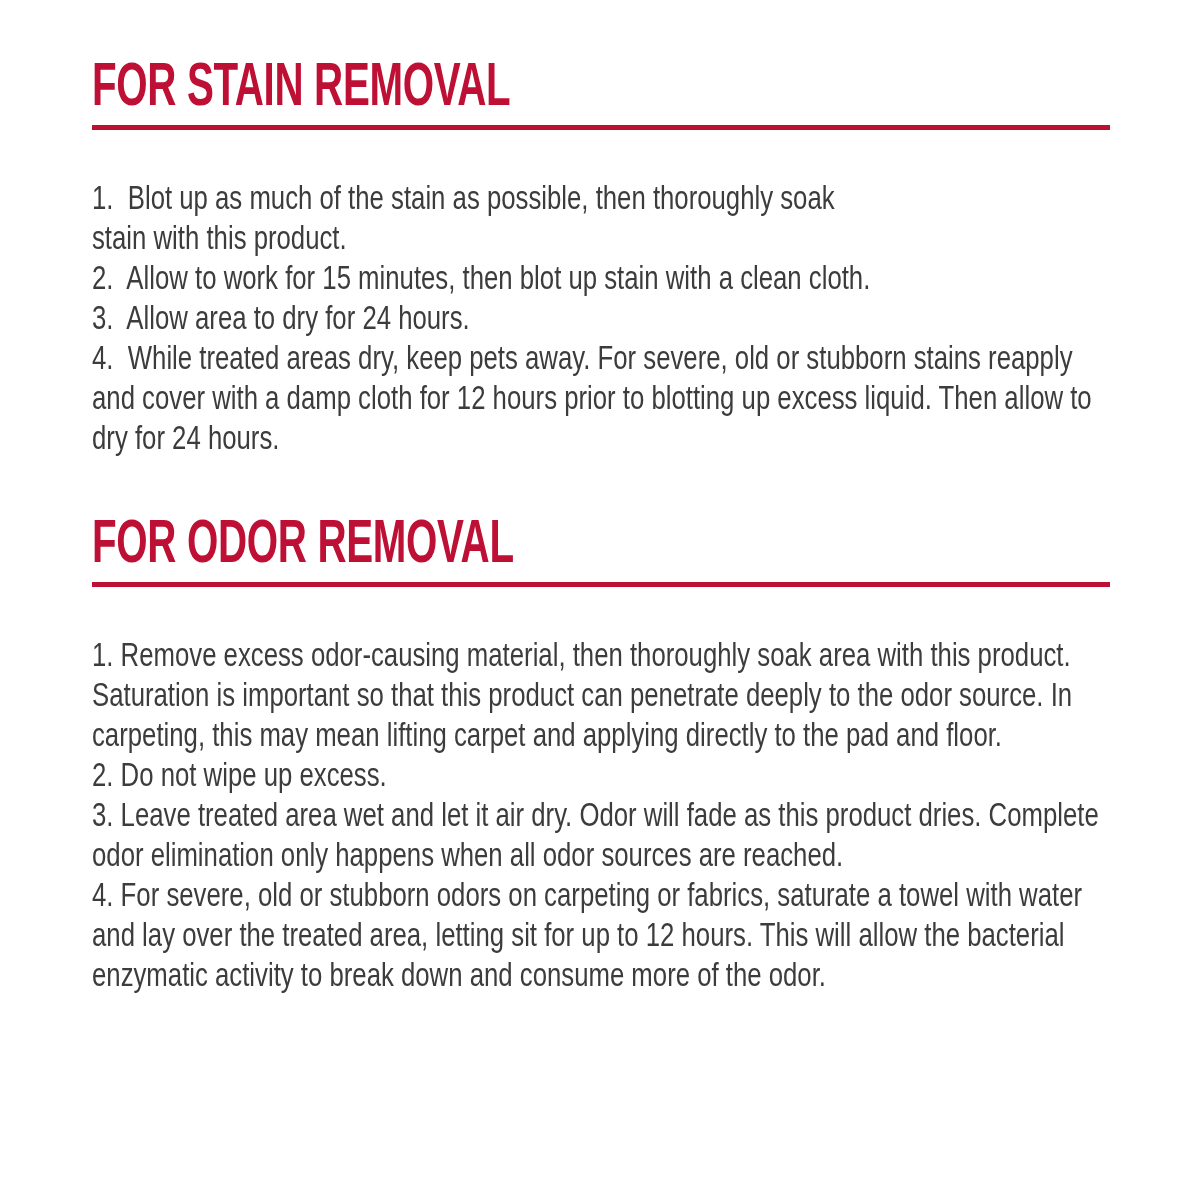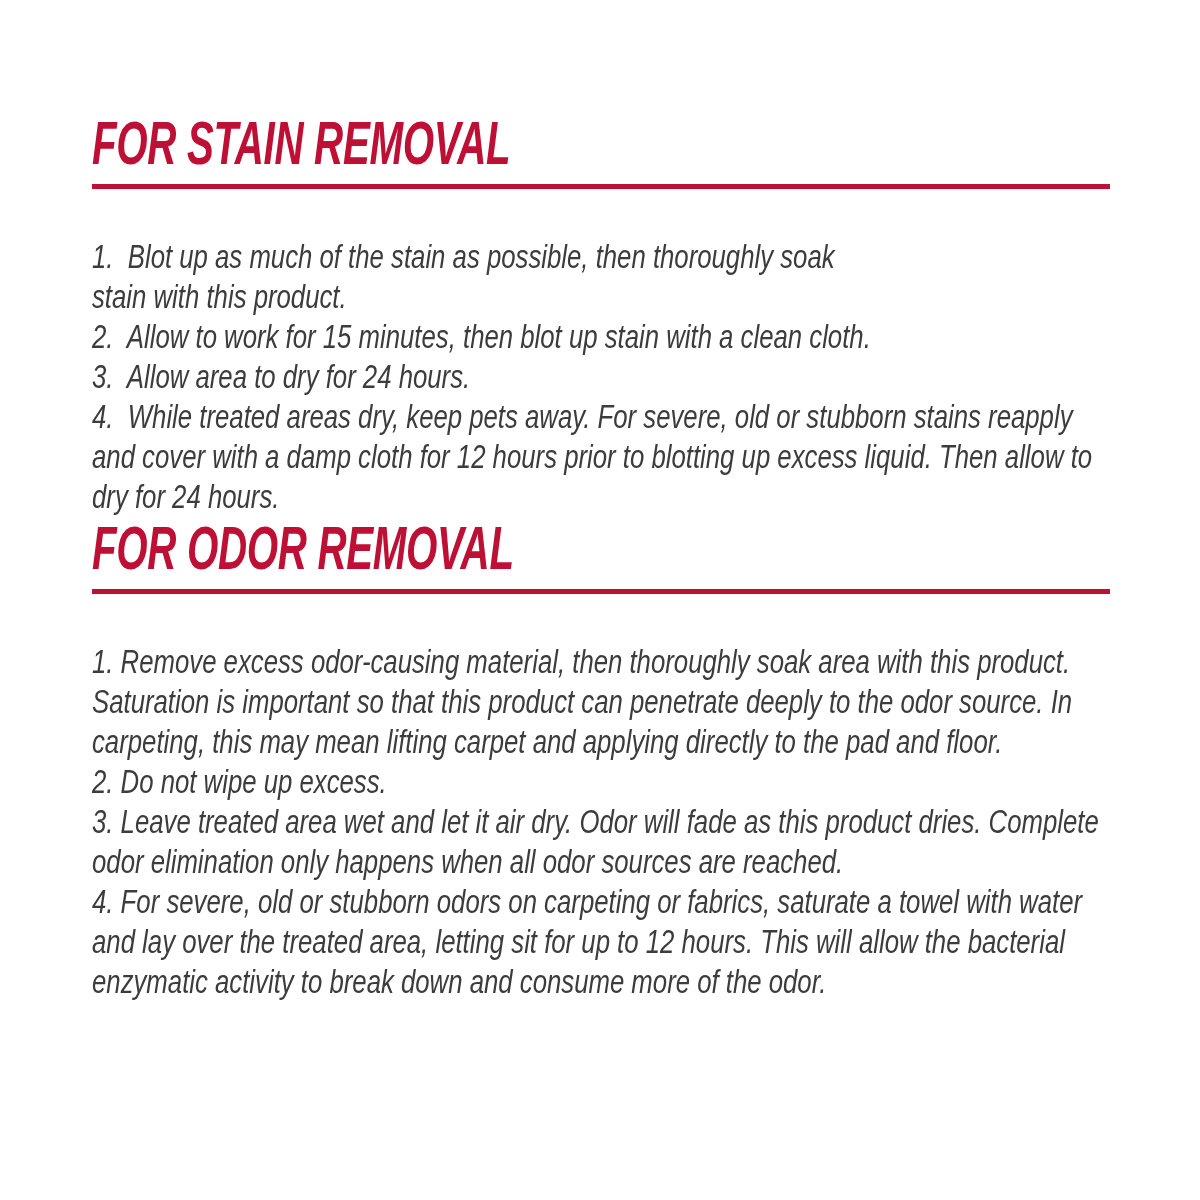--- a/index.html
+++ b/index.html
@@ -12,26 +12,25 @@
     margin: 0;
     padding: 0;
     width: 1200px;
     height: 1200px;
     overflow: hidden;
     background: var(--bg);
   }
   .page {
     width: 1200px;
     height: 1200px;
-    padding: 112px 92px 0 92px;
+    padding: 53px 92px 0 92px;
     font-family: "Liberation Sans", sans-serif;
-    font-style: italic;
   }
   .section { margin: 0; }
-  .section + .section { }
+  .section + .section { margin-top: 52px; }
   .section-title {
     margin: 0;
     color: var(--accent);
     font-size: 62px;
     line-height: 62px;
     font-weight: 700;
     letter-spacing: -0.5px;
     white-space: nowrap;
     transform: scaleX(0.65);
     transform-origin: 0 0;

